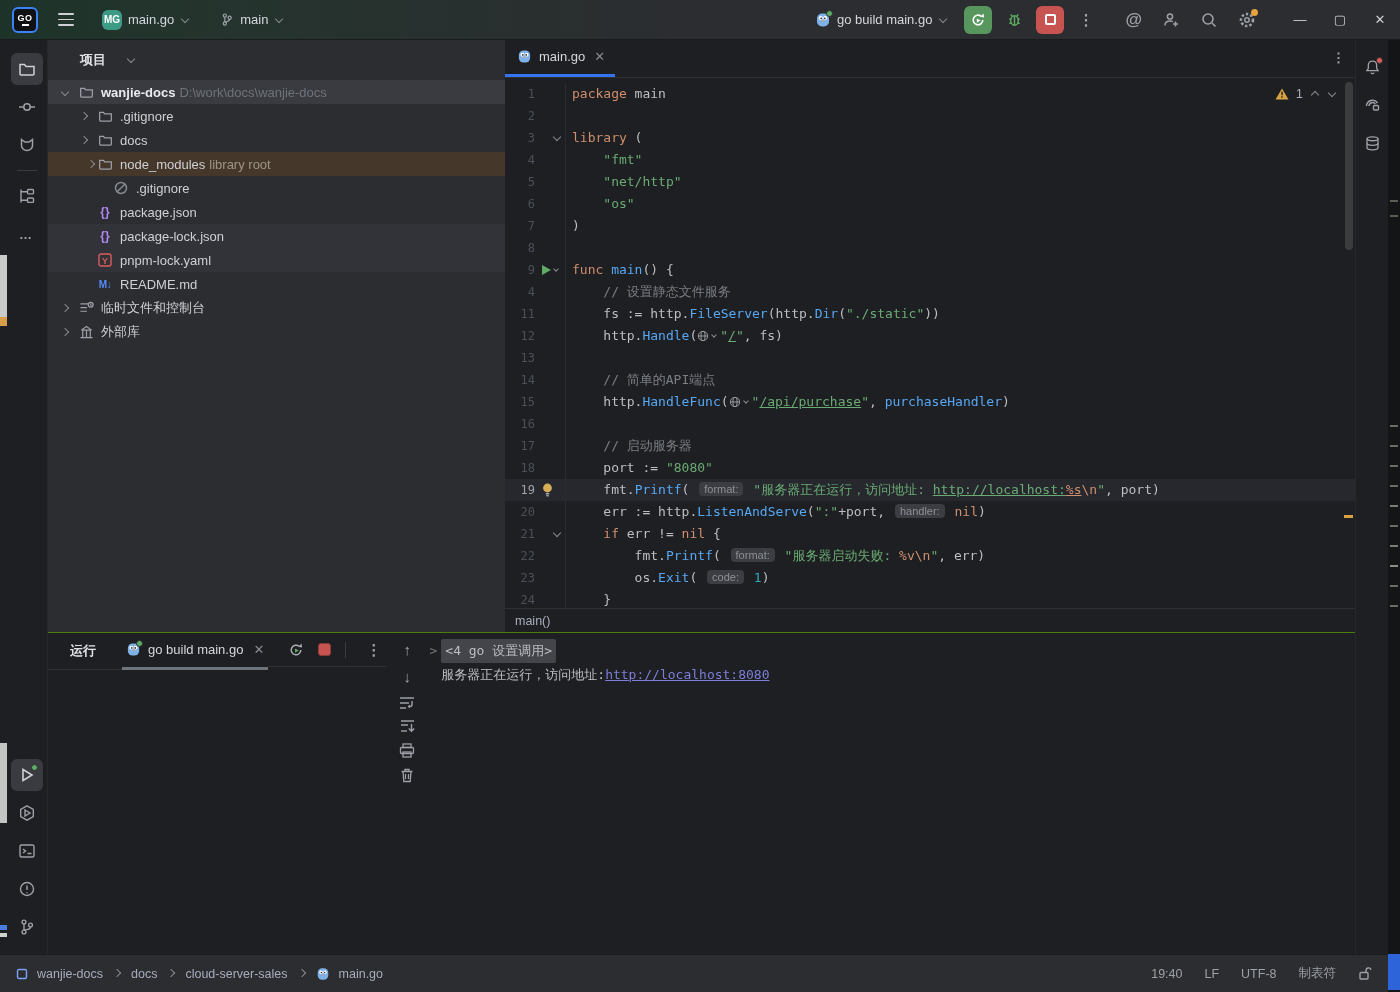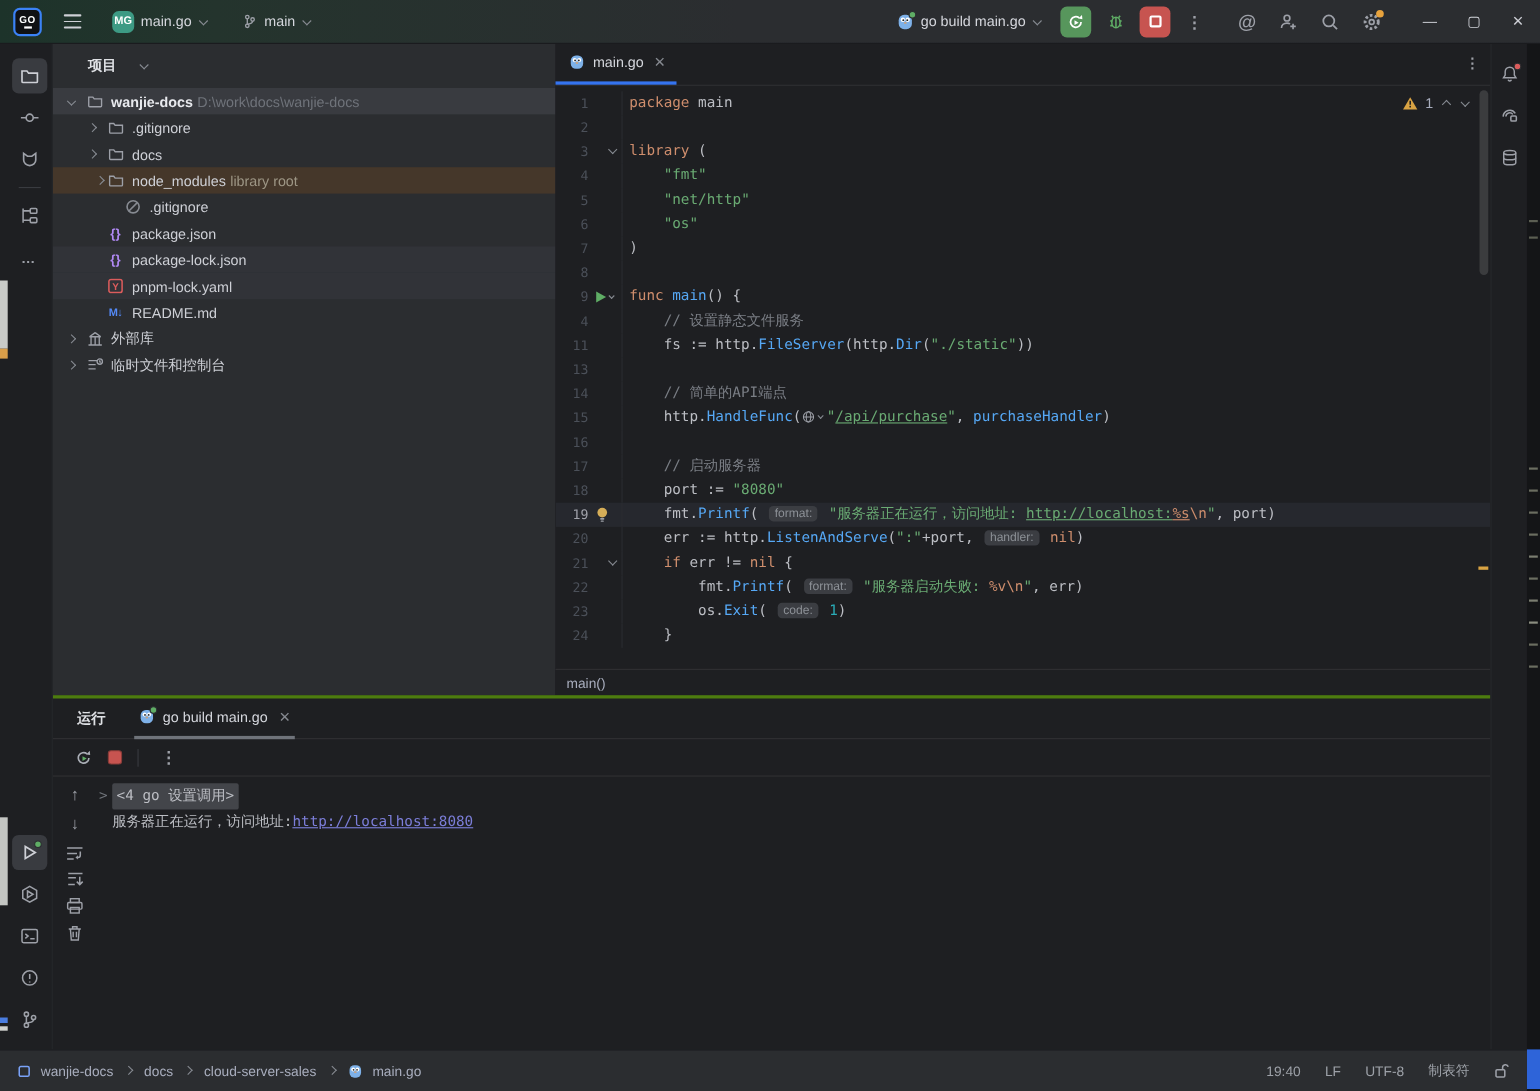--- a/index.html
+++ b/index.html
@@ -82,21 +82,21 @@
   .tk-lnk{color:#6AAB73;text-decoration:underline}
   .tk-lnkesc{color:#CF8E6D;text-decoration:underline}
   .inlay{background:#3B3D42;color:#8C9096;font-family:"Liberation Sans",sans-serif;font-size:11px;border-radius:4px;padding:1px 5px;margin:0 2px;position:relative;top:-1px}
   .globeInlay{display:inline-flex;align-items:center;gap:1px;margin-right:2px;position:relative;top:2px}
   .runtri{display:inline-block;width:0;height:0;border-left:9px solid #5FAD65;border-top:5.5px solid transparent;border-bottom:5.5px solid transparent}
   .inspect{position:absolute;top:8px;right:18px;display:flex;align-items:center;gap:7px;color:#A8ADBD;z-index:4}
   .scrollthumb{position:absolute;right:2px;top:4px;width:8px;height:168px;border-radius:4px;background:rgba(255,255,255,.13)}
   .stripemark{position:absolute;right:2px;top:437px;width:9px;height:3px;background:#D9A343}
   .sticky{height:24px;border-top:1px solid #303033;display:flex;align-items:center;padding-left:10px;color:#A8ADBD;font-size:12.5px;background:#1E1F22}
   
-  .runpanel{position:absolute;left:48px;top:632px;width:1307px;height:322px;background:#1E1F22;border-top:3px solid #4d7c0f;z-index:3;display:flex;flex-direction:column}
+  .runpanel{position:absolute;left:48px;top:632px;width:1307px;height:322px;background:#1E1F22;border-top:1px solid #4d7c0f;z-index:3;display:flex;}
   .rp-tabs{height:37px;display:flex;align-items:center;gap:26px;padding-left:22px;border-bottom:1px solid #303033}
   .rp-title{color:#DFE1E5;font-weight:700}
   .rtab{display:flex;align-items:center;gap:7px;height:37px;padding:0 4px;color:#D5D7DD;border-bottom:3px solid #6F737A}
   .rtab .x{color:#868A91;margin-left:3px}
   .rp-toolbar{height:34px;display:flex;align-items:center;gap:14px;padding-left:20px;border-bottom:1px solid #303033}
   .tb-sep{width:1px;height:16px;background:#393B40}
   .stopsq{width:13px;height:13px;background:#C75450;border-radius:3px;border:1px solid #8a3c39}
   .rp-body{flex:1;display:flex}
   .vtools{width:40px;display:flex;flex-direction:column;align-items:center;padding-top:8px;gap:10px;color:#9DA0A8}
   .console{flex:1;font-family:"DejaVu Sans Mono",monospace;font-size:13px;line-height:24px;padding-top:6px;color:#BCBEC4}
@@ -363,36 +363,36 @@
         <span class="sp"></span>
         <span class="fic">
           <span class="fi-md">M↓</span>
         </span>
         <span class="nm">README.md</span>
       </div>
       <div class="trow" style="padding-left: 12px;">
         <span class="sp"><i class="chv r"></i></span>
         <span class="fic">
           <svg width="15" height="14" viewBox="0 0 16 15" fill="none" stroke="#9DA0A8" stroke-width="1.3">
-            <path d="M1.5 13.5h13M2.5 5.5h11M8 1.5 2.5 5.5M8 1.5l5.5 4"></path>
-            <path d="M4 5.5v8M8 5.5v8M12 5.5v8"></path>
-          </svg>
-        </span>
-        <span class="nm">外部库</span>
-      </div>
-      <div class="trow" style="padding-left: 12px;">
-        <span class="sp"><i class="chv r"></i></span>
-        <span class="fic">
-          <svg width="15" height="14" viewBox="0 0 16 15" fill="none" stroke="#9DA0A8" stroke-width="1.3">
             <path d="M1.5 3h10M1.5 7h7M1.5 11h7"></path>
             <circle cx="12.5" cy="4" r="2.6" fill="#2B2D30" stroke="#9DA0A8"></circle>
             <path d="M12.5 2.8v1.4l1 .6"></path>
           </svg>
         </span>
         <span class="nm">临时文件和控制台</span>
+      </div>
+      <div class="trow" style="padding-left: 12px;">
+        <span class="sp"><i class="chv r"></i></span>
+        <span class="fic">
+          <svg width="15" height="14" viewBox="0 0 16 15" fill="none" stroke="#9DA0A8" stroke-width="1.3">
+            <path d="M1.5 13.5h13M2.5 5.5h11M8 1.5 2.5 5.5M8 1.5l5.5 4"></path>
+            <path d="M4 5.5v8M8 5.5v8M12 5.5v8"></path>
+          </svg>
+        </span>
+        <span class="nm">外部库</span>
       </div>
     </div>
 </div>
 
 <div class="editor">
   <div class="tabbar">
     <span class="etab">
       <svg width="15" height="15" viewBox="0 0 16 16">
           <rect x="2" y="1.5" width="12" height="13" rx="5" fill="#7EB1E8"></rect>
           <circle cx="5.8" cy="6" r="2" fill="#fff"></circle>
@@ -470,20 +470,29 @@
         </div>
         <div class="cl">
           <span class="ln">4</span>
           <span class="gm"></span>
           <span class="ct"><span class="tk-pl">    </span><span class="tk-cmt">// 设置静态文件服务</span></span>
         </div>
         <div class="cl">
           <span class="ln">11</span>
           <span class="gm"></span>
           <span class="ct"><span class="tk-pl">    fs := http.</span><span class="tk-fn">FileServer</span><span class="tk-pl">(http.</span><span class="tk-fn">Dir</span><span class="tk-pl">(</span><span class="tk-str">"./static"</span><span class="tk-pl">))</span></span>
+        </div>
+        <div class="cl">
+          <span class="ln">12</span>
+          <span class="gm"></span>
+          <span class="ct"><span class="tk-pl">    http.</span><span class="tk-fn">Handle</span><span class="tk-pl">(</span><span class="globeInlay"><svg width="12" height="12" viewBox="0 0 14 14" fill="none" stroke="#9DA0A8" stroke-width="1.1">
+                <circle cx="7" cy="7" r="5.4"></circle>
+                <ellipse cx="7" cy="7" rx="2.4" ry="5.4"></ellipse>
+                <path d="M1.6 7h10.8"></path>
+              </svg><i class="chv xs"></i></span><span class="tk-str">"</span><span class="tk-lnk">/</span><span class="tk-str">"</span><span class="tk-pl">, fs)</span></span>
         </div>
         <div class="cl">
           <span class="ln">13</span>
           <span class="gm"></span>
           <span class="ct"></span>
         </div>
         <div class="cl">
           <span class="ln">14</span>
           <span class="gm"></span>
           <span class="ct"><span class="tk-pl">    </span><span class="tk-cmt">// 简单的API端点</span></span>

